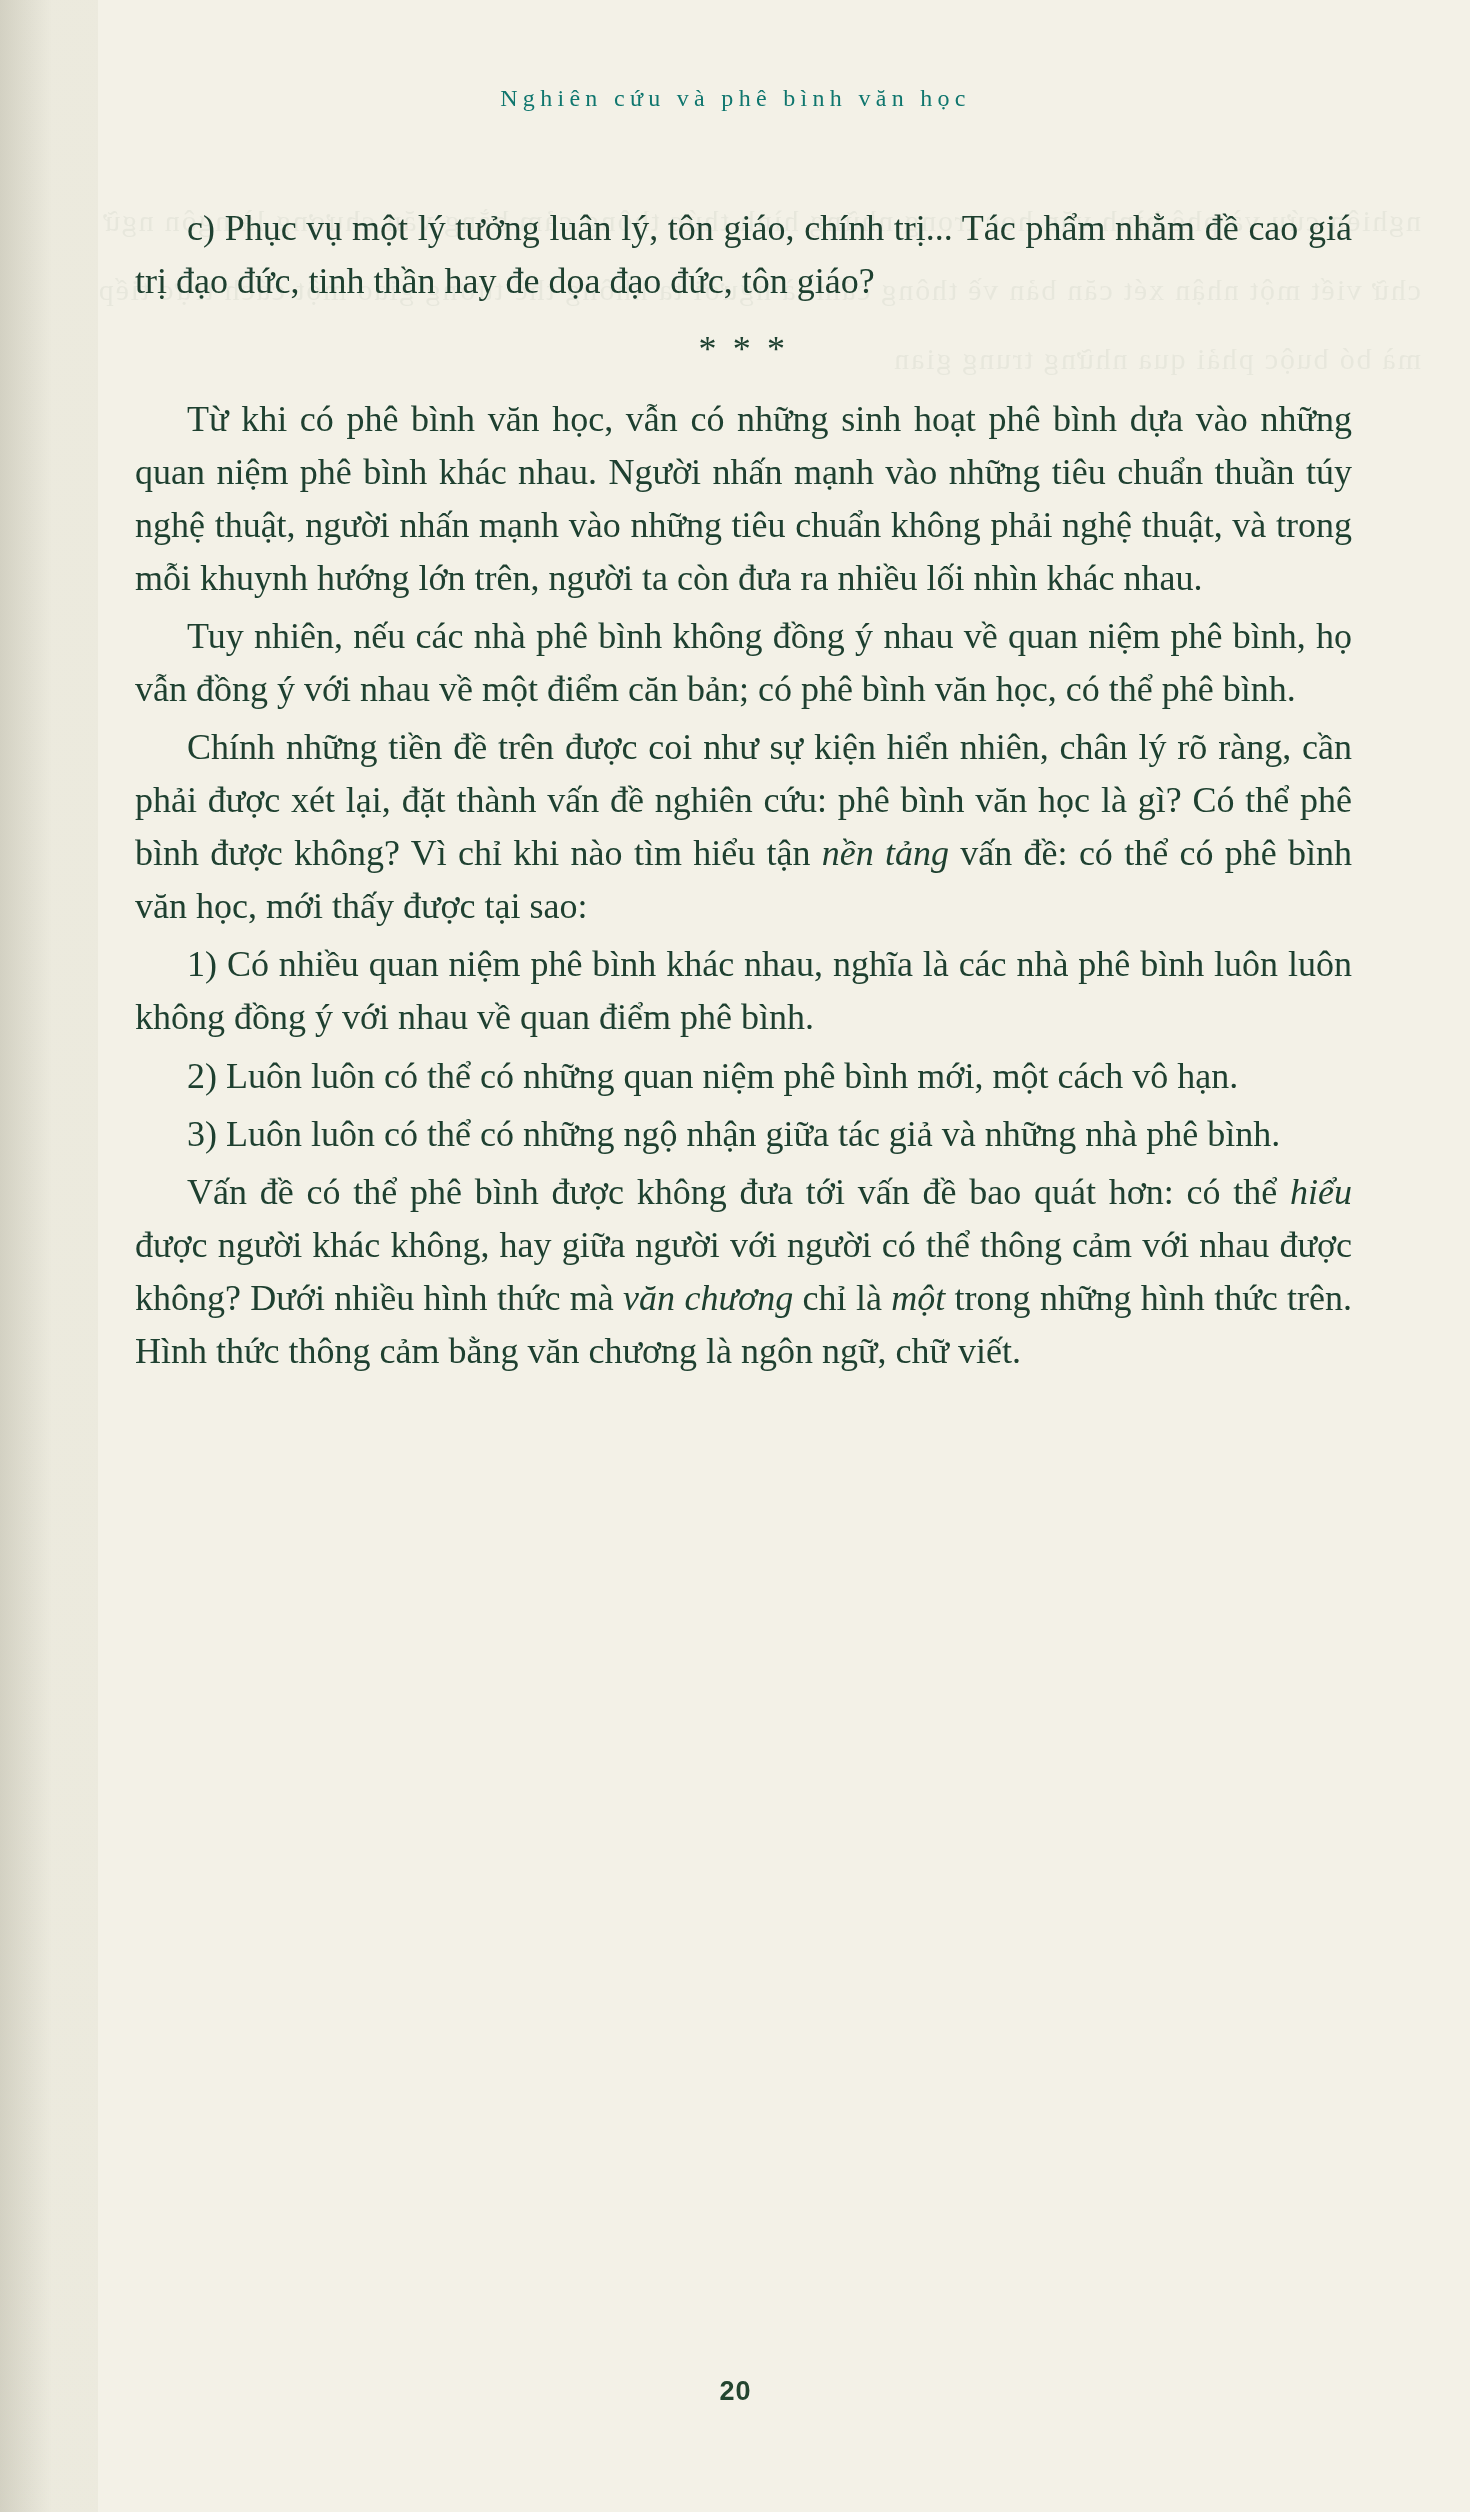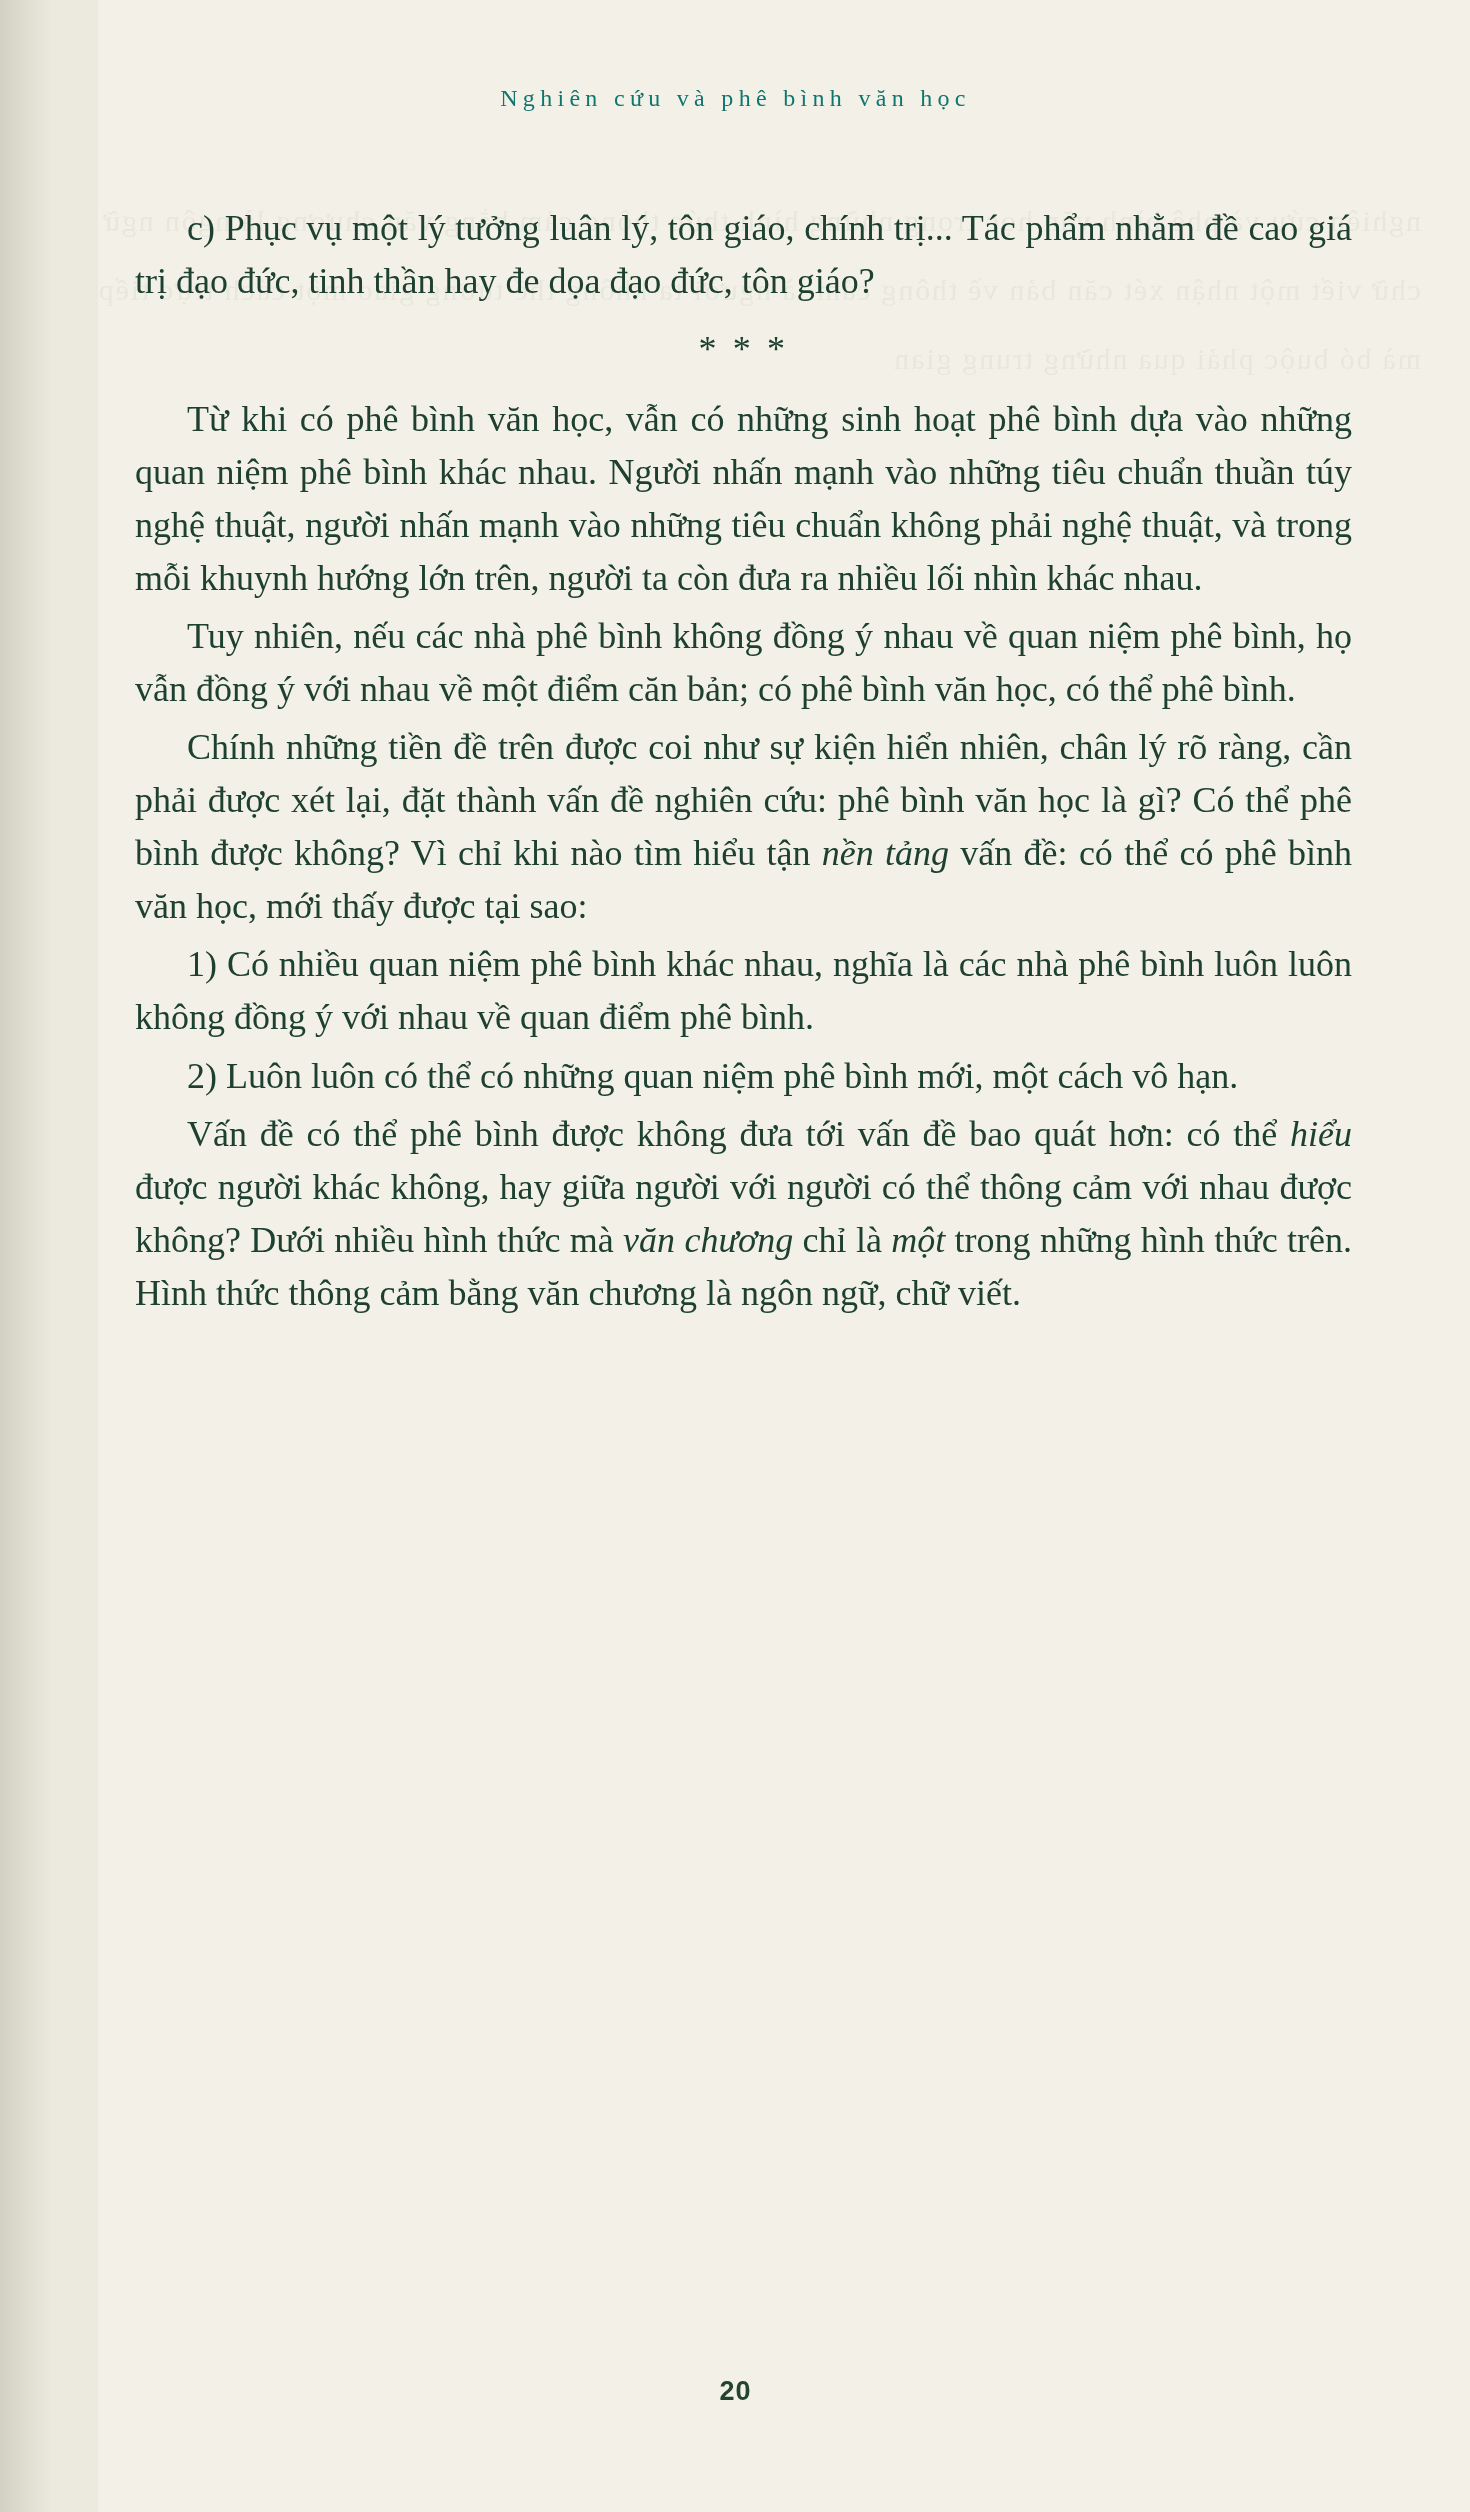--- a/index.html
+++ b/index.html
@@ -138,20 +138,21 @@
     <p class="para indent">Từ khi có phê bình văn học, vẫn có những sinh hoạt phê bình dựa vào những quan niệm phê bình khác nhau. Người nhấn mạnh vào những tiêu chuẩn thuần túy nghệ thuật, người nhấn mạnh vào những tiêu chuẩn không phải nghệ thuật, và trong mỗi khuynh hướng lớn trên, người ta còn đưa ra nhiều lối nhìn khác nhau.</p>
 
     <p class="para indent">Tuy nhiên, nếu các nhà phê bình không đồng ý nhau về quan niệm phê bình, họ vẫn đồng ý với nhau về một điểm căn bản; có phê bình văn học, có thể phê bình.</p>
 
     <p class="para indent">Chính những tiền đề trên được coi như sự kiện hiển nhiên, chân lý rõ ràng, cần phải được xét lại, đặt thành vấn đề nghiên cứu: phê bình văn học là gì? Có thể phê bình được không? Vì chỉ khi nào tìm hiểu tận <em class="it">nền tảng</em> vấn đề: có thể có phê bình văn học, mới thấy được tại sao:</p>
 
     <p class="para indent">1) Có nhiều quan niệm phê bình khác nhau, nghĩa là các nhà phê bình luôn luôn không đồng ý với nhau về quan điểm phê bình.</p>
 
     <p class="para indent">2) Luôn luôn có thể có những quan niệm phê bình mới, một cách vô hạn.</p>
 
+    <p class="para indent">3) Luôn luôn có thể có những ngộ nhận giữa tác giả và những nhà phê bình.</p>
 
     <p class="para indent">Vấn đề có thể phê bình được không đưa tới vấn đề bao quát hơn: có thể <em class="it">hiểu</em> được người khác không, hay giữa người với người có thể thông cảm với nhau được không? Dưới nhiều hình thức mà <em class="it">văn chương</em> chỉ là <em class="it">một</em> trong những hình thức trên. Hình thức thông cảm bằng văn chương là ngôn ngữ, chữ viết.</p>
 
 
   </div>
 
   <div class="folio">20</div>
 
 </div>
 

